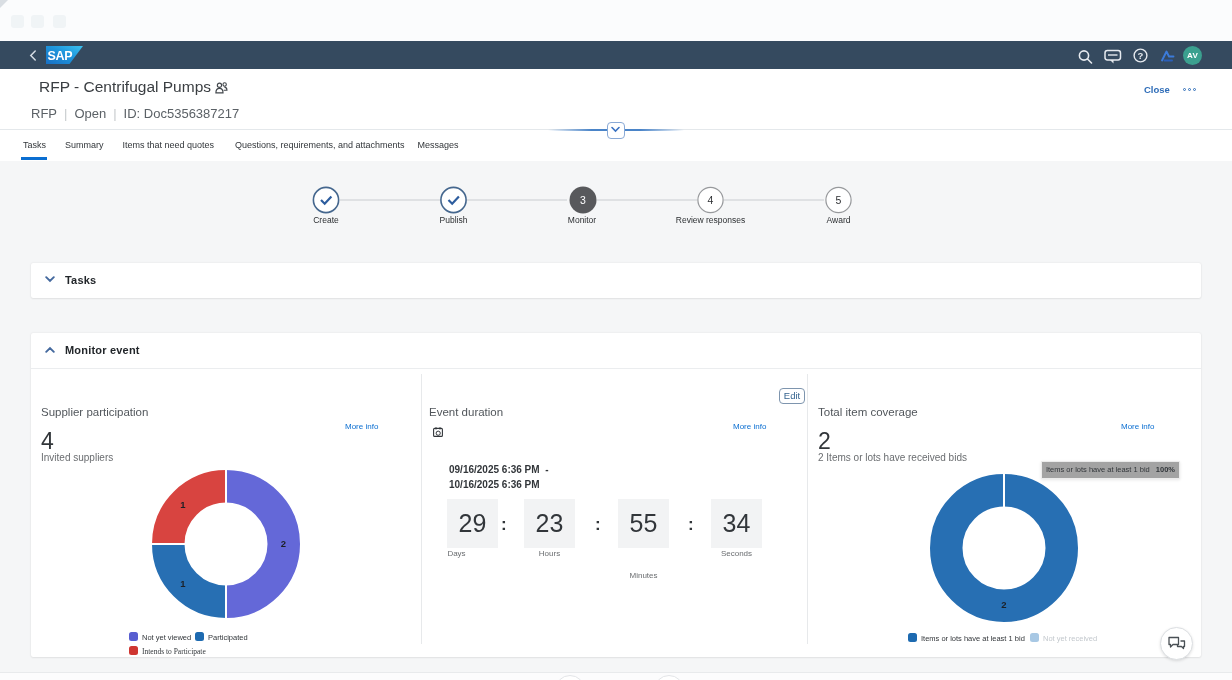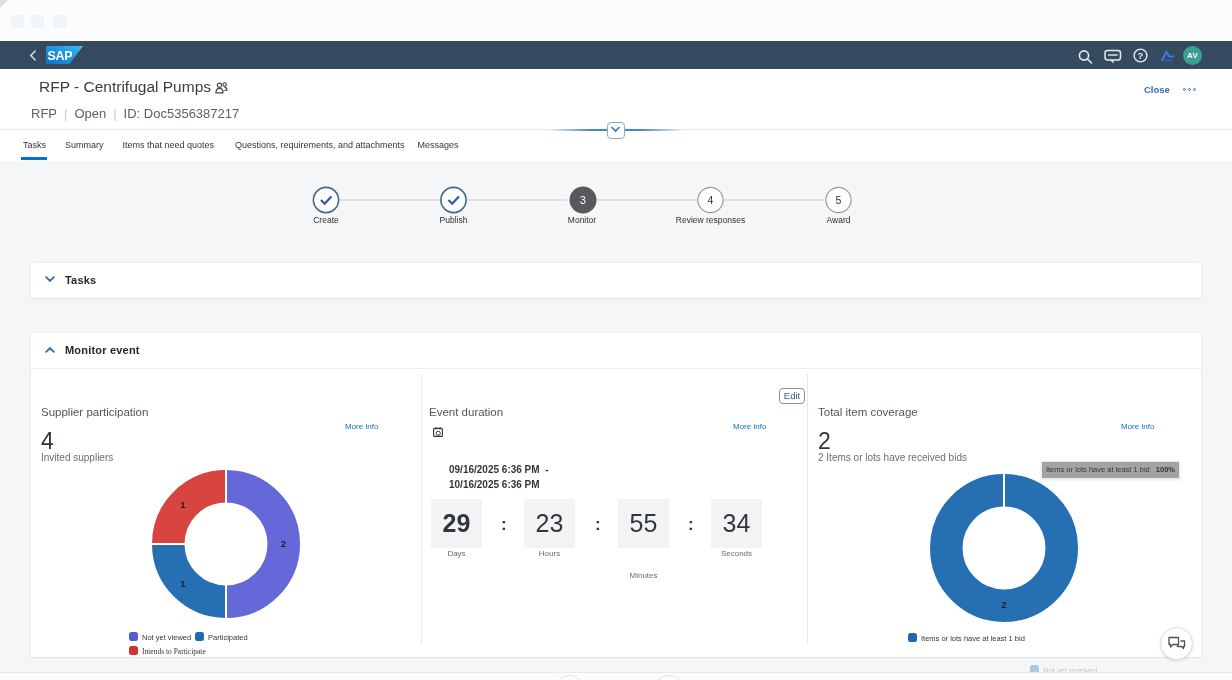--- a/index.html
+++ b/index.html
@@ -220,21 +220,21 @@
     <div class="paneltitle" style="left:398px;top:52px;">Event duration</div>
     <div id="editbtn">Edit</div>
     <svg class="abs" style="left:402px;top:94px" width="10" height="10" viewBox="0 0 10 10">
       <rect x="0.6" y="1.4" width="8.8" height="8" rx="1" stroke="#32363a" stroke-width="1.1" fill="none"></rect>
       <line x1="3" y1="0.2" x2="3" y2="2.4" stroke="#32363a" stroke-width="1.1"></line>
       <line x1="7" y1="0.2" x2="7" y2="2.4" stroke="#32363a" stroke-width="1.1"></line>
       <circle cx="5.2" cy="6.2" r="2.1" stroke="#32363a" stroke-width="1" fill="none"></circle>
     </svg>
     <div class="datebold" style="left:418px;top:90px;">09/16/2025 6:36 PM&nbsp;&nbsp;-<br>10/16/2025 6:36 PM</div>
     <div class="moreinfo" style="left:702px;top:89px;">More info</div>
-    <div class="cdbox" style="left:400px;top:166px;font-weight:bold;"><span>29</span></div>
+    <div class="cdbox" style="left:416px;top:166px;"><span>29</span></div>
     <div class="cdbox" style="left:493px;top:166px;"><span>23</span></div>
     <div class="cdbox" style="left:587px;top:166px;"><span>55</span></div>
     <div class="cdbox" style="left:680px;top:166px;"><span>34</span></div>
     <div class="cdcolon" style="left:470px;top:182px;">:</div>
     <div class="cdcolon" style="left:564px;top:182px;">:</div>
     <div class="cdcolon" style="left:657px;top:182px;">:</div>
     <div class="cdlabel" style="left:400px;top:216px;">Days</div>
     <div class="cdlabel" style="left:493px;top:216px;">Hours</div>
     <div class="cdlabel" style="left:587px;top:216px;margin-top:22px;">Minutes</div>
     <div class="cdlabel" style="left:680px;top:216px;">Seconds</div>
@@ -245,21 +245,21 @@
     <div class="smallmut" style="left:787px;top:119px;">2 Items or lots have received bids</div>
     <div id="tooltip">Items or lots have at least 1 bid <b>100%</b></div>
     <svg class="abs" style="left:899px;top:141px" width="148" height="148" viewBox="0 0 148 148">
       <g transform="translate(74,74)">
         <circle cx="0" cy="0" r="57.75" stroke="#276fb3" stroke-width="32.5" fill="none"></circle>
         <line x1="0" y1="-40" x2="0" y2="-75" stroke="#fff" stroke-width="2"></line>
         <text x="0" y="59.5" text-anchor="middle" font-size="9.5" font-weight="bold" fill="#1c2026" font-family="Liberation Sans, sans-serif">2</text>
       </g>
     </svg>
     <div class="legend" style="left:877px;top:300px;"><span class="lsq" style="background:#1d6ab0;"></span>Items or lots have at least 1 bid</div>
-    <div class="legend" style="left:999px;top:300px;color:#c3c8cd;margin-top:32px;"><span class="lsq" style="background:#a8c8e4;"></span>Not yet received</div>
+    <div class="legend" style="left:999px;top:300px;color:#c3c8cd;"><span class="lsq" style="background:#a8c8e4;"></span>Not yet received</div>
   </div>
 
   <div class="abs" id="botstrip"></div>
   <div class="pgcircle" style="left:555px;top:514px;"></div>
   <div class="pgcircle" style="left:654px;top:514px;"></div>
 
   <div class="abs" id="fab">
     <svg style="position:absolute;left:7px;top:8px" width="18" height="16" viewBox="0 0 18 16">
       <path d="M1 1.5 H10.5 V8.5 H5 L2.5 11 V8.5 H1 Z" stroke="#4a5055" stroke-width="1.3" fill="none" stroke-linejoin="round"></path>
       <path d="M12.5 5 H16.5 V10.5 H15.5 V12.5 L13.5 10.5 H9.5 V8.8" stroke="#4a5055" stroke-width="1.3" fill="none" stroke-linejoin="round"></path>

